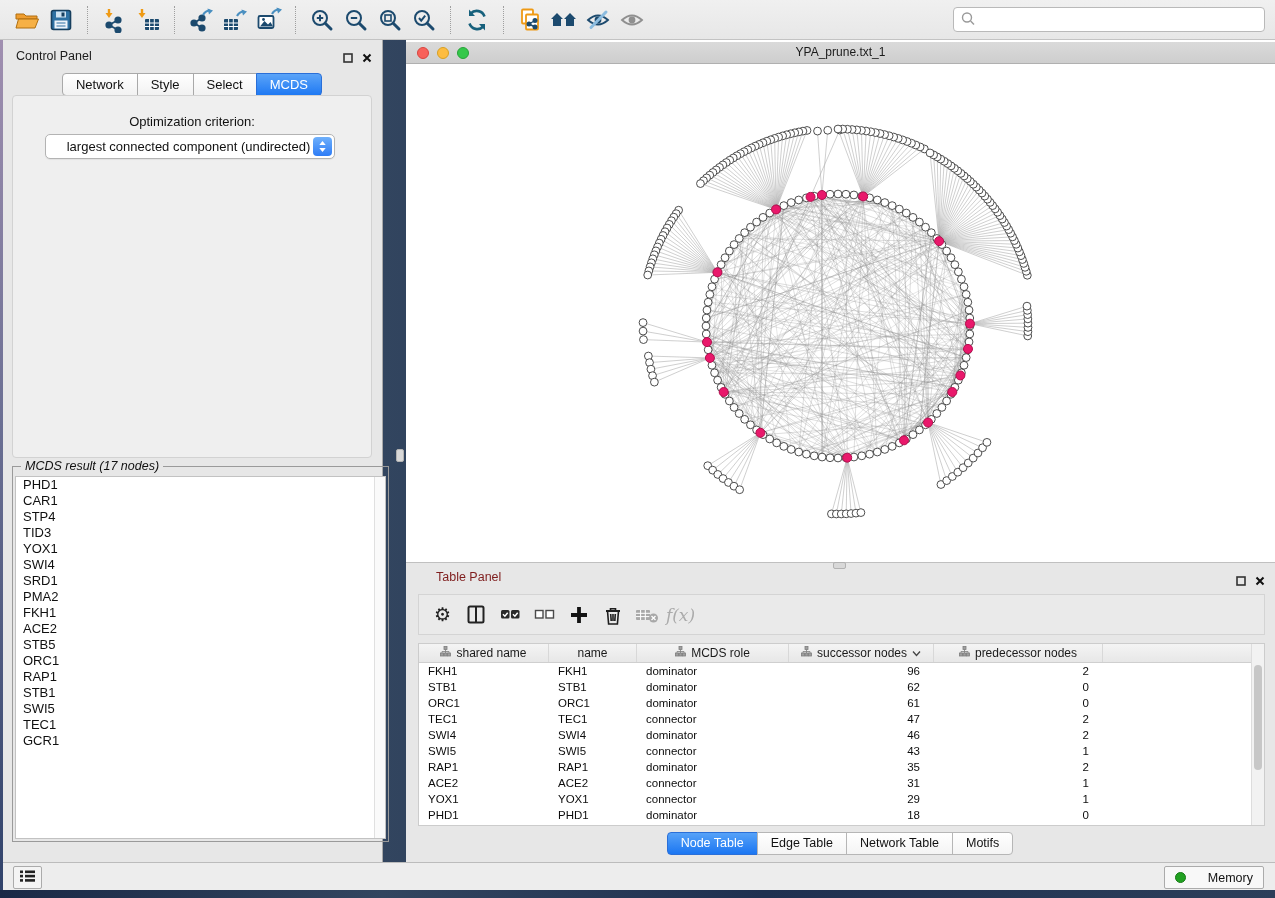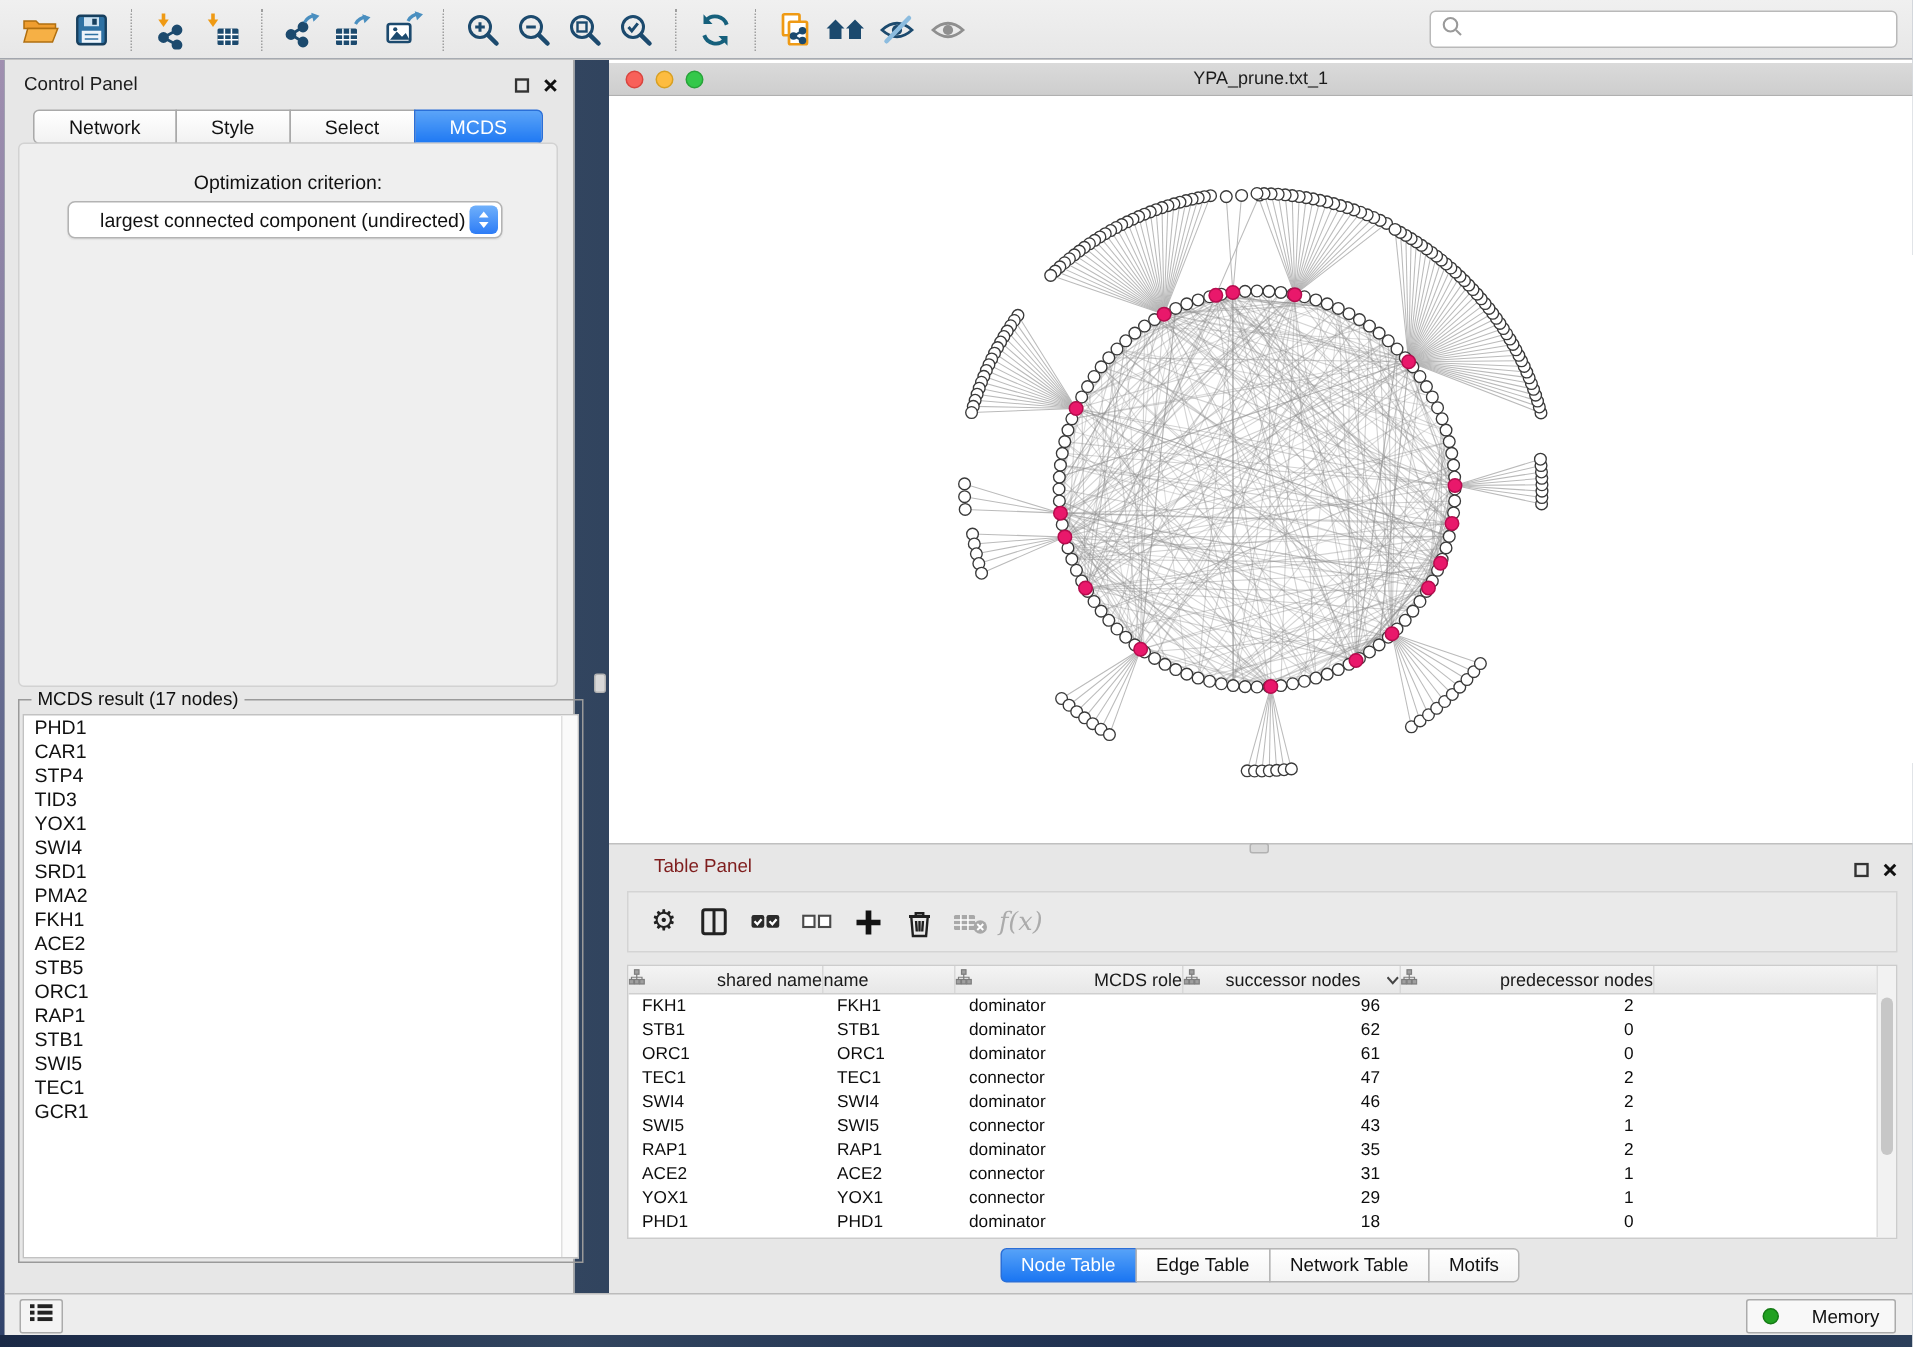--- a/index.html
+++ b/index.html
@@ -12,35 +12,35 @@
   .tool{width:34px;height:30px;display:flex;align-items:center;justify-content:center;border-radius:3px;cursor:default;}
   .tb-sep{width:0;height:28px;border-left:1px dotted #9f9f9f;margin:0 9px;}
   .search-box{margin-left:auto;width:296px;height:23px;background:#fff;border:1px solid #b9b9b9;border-radius:4px;display:flex;align-items:center;padding:0 7px;gap:5px;}
   .search-box input{border:none;outline:none;flex:1;font-size:12px;font-family:"Liberation Sans",sans-serif;background:transparent;}
 
   
   .control-panel{position:absolute;left:3px;top:40px;width:380px;height:822px;background:#e7e7e7;border-right:1px solid #a9a9a9;box-sizing:border-box;}
   .cp-title{position:absolute;left:13px;top:9px;font-size:12.5px;color:#1c1c1c;}
   .panel-btns{position:absolute;right:10px;top:9px;display:flex;gap:9px;align-items:center;}
   .cp-tabs{position:absolute;top:33px;left:0;right:0;display:flex;justify-content:center;}
-  .cp-tab{height:21px;line-height:21px;padding:0 23px;background:linear-gradient(#ffffff,#f2f2f2);border:1px solid #a9a9a9;margin-left:-1px;font-size:13px;color:#111;}
+  .cp-tab{height:21px;line-height:21px;padding:0 13px;background:linear-gradient(#ffffff,#f2f2f2);border:1px solid #a9a9a9;margin-left:-1px;font-size:13px;color:#111;}
   .cp-tab:first-child{border-radius:4px 0 0 4px;}
   .cp-tab:last-child{border-radius:0 4px 4px 0;}
   .cp-tab.active{background:linear-gradient(#5ba4f8,#1f79f3);border-color:#2a6fd8;color:#fff;}
   .cp-inner{position:absolute;left:9px;right:10px;top:55px;height:361px;background:#efefef;border:1px solid #d2d2d2;border-radius:4px;}
   .opt-label{position:absolute;top:18px;left:0;right:0;text-align:center;font-size:13px;color:#111;}
   .dropdown{position:absolute;left:32px;right:36px;top:38px;height:23px;background:#fff;border:1px solid #b3b3b3;border-radius:5px;display:flex;align-items:center;box-shadow:0 1px 1px rgba(0,0,0,.06);}
   .dropdown .dd-text{flex:1;text-align:center;font-size:13px;color:#111;padding-left:18px;}
   .dd-stepper{width:19px;height:19px;margin-right:2px;border-radius:4px;background:linear-gradient(#6fb0fb,#2d7cf6);display:flex;flex-direction:column;align-items:center;justify-content:center;gap:1px;}
   .cp-buttons{position:absolute;top:71px;left:0;right:0;height:26px;}
   .mac-btn{position:absolute;height:24px;background:linear-gradient(#ffffff,#f0f0f0);border:1px solid #b5b5b5;border-radius:6px;font-size:13px;color:#111;display:flex;align-items:center;justify-content:center;box-sizing:border-box;}
   .btn-run{left:82px;width:97px;box-shadow:0 0 0 3px rgba(110,165,245,.55);border-color:#7aa8e8;}
   .btn-close{left:190px;width:106px;}
   .mcds-fieldset{position:absolute;left:9px;width:377px;top:426px;height:376px;border:1px solid #9a9a9a;box-sizing:border-box;}
-  .mcds-legend{position:absolute;top:-8px;left:8px;background:#e7e7e7;padding:0 4px;font-size:12.5px;color:#111;}
+  .mcds-legend{position:absolute;top:-8px;left:8px;background:#e7e7e7;padding:0 4px;font-size:12.5px;color:#111;font-style:italic;}
   .mcds-list{position:absolute;left:2px;right:2px;top:9px;bottom:2px;background:#fff;border:1px solid #c2c2c2;overflow:hidden;}
   .mcds-scroll{position:absolute;top:0;bottom:0;right:0;width:10px;background:#fafafa;border-left:1px solid #e0e0e0;}
   .list-item{height:16px;line-height:16px;padding-left:7px;font-size:13px;color:#101010;}
   .v-grip{position:absolute;left:396px;top:449px;width:8px;height:13px;background:#d8d8d8;border:1px solid #b2b2b2;border-radius:2px;box-sizing:border-box;}
 
   
   .network-window{position:absolute;left:406px;top:40px;right:0;height:522px;background:#fff;}
   .net-titlebar{position:absolute;top:2px;left:0;right:0;height:21px;background:linear-gradient(#dadada,#cecece);border-bottom:1px solid #b0b0b0;}
   .traffic{position:absolute;left:11px;top:5px;display:flex;gap:8px;}
   .light{width:12px;height:12px;border-radius:50%;}
@@ -51,21 +51,21 @@
   .h-grip{position:absolute;left:833px;top:562px;width:13px;height:7px;background:#d8d8d8;border:1px solid #b2b2b2;border-radius:2px;box-sizing:border-box;z-index:5;}
 
   
   .table-panel{position:absolute;left:406px;top:562px;right:0;height:300px;background:#e7e7e7;border-top:1px solid #c0c0c0;box-sizing:border-box;}
   .tp-title{position:absolute;left:15px;top:7px;font-size:12.5px;color:#7f1d1d;margin-left:15px;}
   .tp-toolbar{position:absolute;left:12px;right:10px;top:31px;height:41px;background:#eaeaea;border:1px solid #d4d4d4;display:flex;align-items:center;padding:0 9px;gap:5px;box-sizing:border-box;}
   .tp-tool{width:29px;height:30px;display:flex;align-items:center;justify-content:center;}
   .fx{font-family:"DejaVu Serif",serif;font-style:italic;font-size:17px;color:#ababab;}
   .tp-table{position:absolute;left:12px;right:10px;top:80px;bottom:36px;background:#fff;border:1px solid #cccccc;box-sizing:border-box;overflow:hidden;}
   .thead{display:flex;height:19px;background:linear-gradient(#f4f4f4,#e7e7e7);border-bottom:1px solid #cfcfcf;box-sizing:border-box;}
-  .th{display:flex;align-items:center;justify-content:space-between;gap:5px;font-size:12px;color:#1a1a1a;border-right:1px solid #d8d8d8;box-sizing:border-box;}
+  .th{display:flex;align-items:center;justify-content:center;gap:5px;font-size:12px;color:#1a1a1a;border-right:1px solid #d8d8d8;box-sizing:border-box;}
   .trow{display:flex;height:16px;}
   .td{font-size:11.5px;color:#0d0d0d;line-height:16px;box-sizing:border-box;white-space:nowrap;overflow:hidden;}
   .c0{width:130px;} .c1{width:88px;} .c2{width:152px;} .c3{width:145px;} .c4{width:169px;}
   .td.c0,.td.c1,.td.c2{padding-left:9px;}
   .td.c3,.td.c4{text-align:right;padding-right:14px;}
   .t-scroll{position:absolute;right:0;top:0;bottom:0;width:12px;background:#f2f2f2;border-left:1px solid #dddddd;}
   .t-thumb{position:absolute;left:2px;right:2px;top:21px;height:105px;background:#c7c7c7;border-radius:5px;}
   .tp-tabs{position:absolute;left:0;right:0;top:269px;display:flex;justify-content:center;}
   .tp-tab{height:21px;line-height:21px;padding:0 13px;background:linear-gradient(#ffffff,#f4f4f4);border:1px solid #b6b6b6;margin-left:-1px;font-size:12.5px;color:#111;}
   .tp-tab:first-child{border-radius:4px 0 0 4px;}

